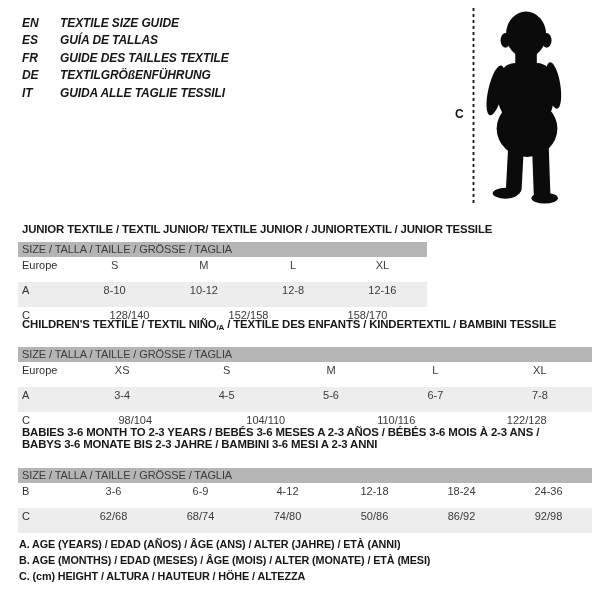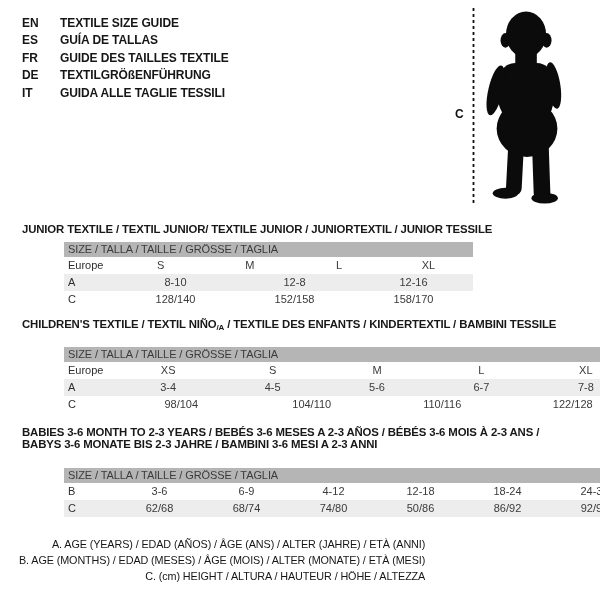--- a/index.html
+++ b/index.html
@@ -3,38 +3,38 @@
 <meta charset="utf-8">
 <style>
   html,body{margin:0;padding:0;background:#fff;}
   #page{
     position:relative;width:600px;height:600px;background:#ffffff;
     font-family:"Liberation Sans","DejaVu Sans",sans-serif;
     color:#1c1c1c;overflow:hidden;
   }
   
   .langs{position:absolute;top:15px;left:22px;}
-  .lang-row{display:flex;font-weight:700;font-size:12px;line-height:17.4px;letter-spacing:-0.1px;color:#161616;}
+  .lang-row{display:flex;font-weight:700;font-size:12px;line-height:17.4px;letter-spacing:-0.1px;color:#161616;font-style:italic;}
   .lang-code{width:38px;flex:0 0 38px;}
   
   .dashline{position:absolute;left:469px;top:6px;width:9px;height:202px;}
   .cmarker{position:absolute;left:455px;top:107px;font-weight:700;font-size:12px;color:#111;}
   .baby{position:absolute;left:479px;top:6px;width:98px;height:202px;}
   
   .sec-title{position:absolute;left:22px;font-weight:700;font-size:11.4px;letter-spacing:-0.15px;color:#181818;white-space:nowrap;}
   .sec-title .sub{font-size:8px;vertical-align:-2px;}
   
-  .sg-table{position:absolute;left:18px;margin-left:46px;}
+  .sg-table{position:absolute;left:18px;}
   .band{background:#b5b5b5;color:#3b3b3b;font-size:11px;height:15px;line-height:15px;padding-left:4px;letter-spacing:-0.1px;}
-  .trow{display:flex;font-size:11px;height:17px;line-height:17px;color:#3a3a3a;}
+  .trow{display:flex;font-size:11px;height:25px;line-height:17px;color:#3a3a3a;}
   .trow .rlabel{flex:0 0 48px;padding-left:4px;color:#2e2e2e;}
   .trow .cell{flex:1;text-align:center;}
   .shaded{background:#ededed;}
   
-  .footnotes{position:absolute;left:19px;top:536px;font-weight:400;font-size:10.8px;line-height:16px;letter-spacing:-0.1px;color:#161616;text-align:right;}
+  .footnotes{position:absolute;left:19px;top:536px;font-weight:700;font-size:10.8px;line-height:16px;letter-spacing:-0.1px;color:#161616;}
 </style>
 </head>
 <body>
 
 <div id="page">
 
   <div class="langs">
     <div class="lang-row">
       <span class="lang-code">EN</span>
       <span>TEXTILE SIZE GUIDE</span>
@@ -95,20 +95,21 @@
     <div class="trow">
       <span class="rlabel">Europe</span>
       <span class="cell">S</span>
       <span class="cell">M</span>
       <span class="cell">L</span>
       <span class="cell">XL</span>
     </div>
     <div class="trow shaded">
       <span class="rlabel">A</span>
       <span class="cell">8-10</span>
+      <span class="cell">10-12</span>
       <span class="cell">12-8</span>
       <span class="cell">12-16</span>
     </div>
     <div class="trow">
       <span class="rlabel">C</span>
       <span class="cell">128/140</span>
       <span class="cell">152/158</span>
       <span class="cell">158/170</span>
     </div>
   </div>

